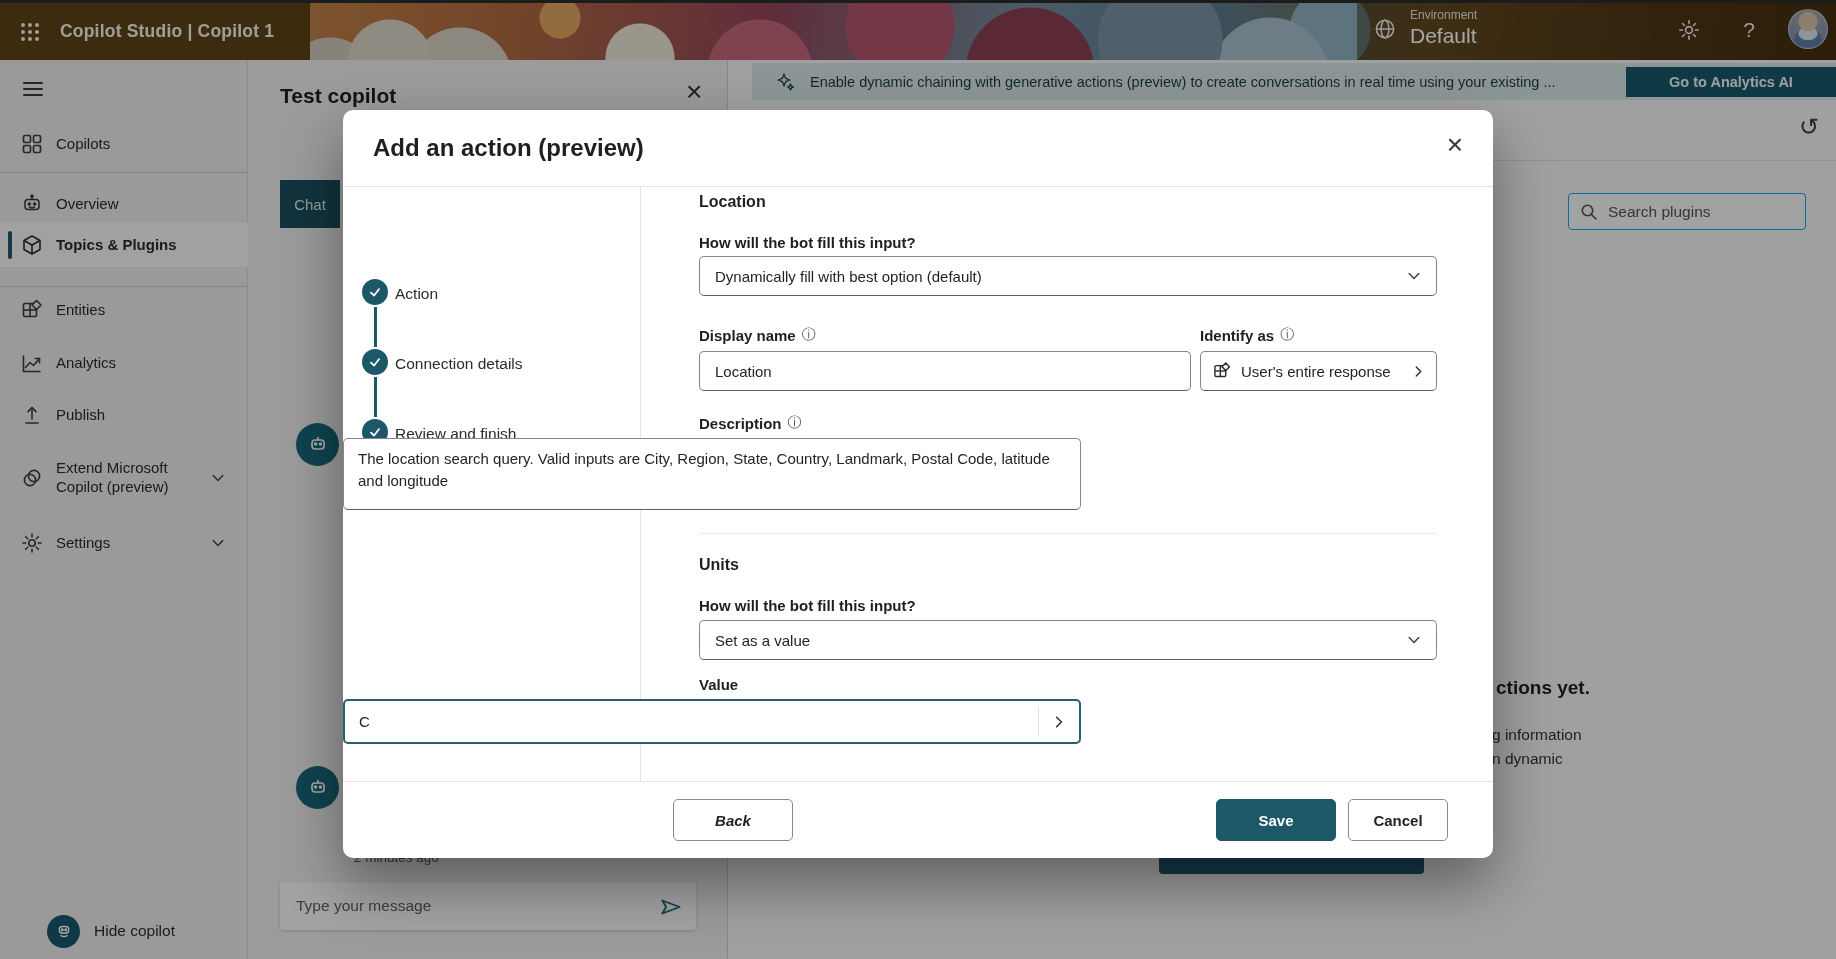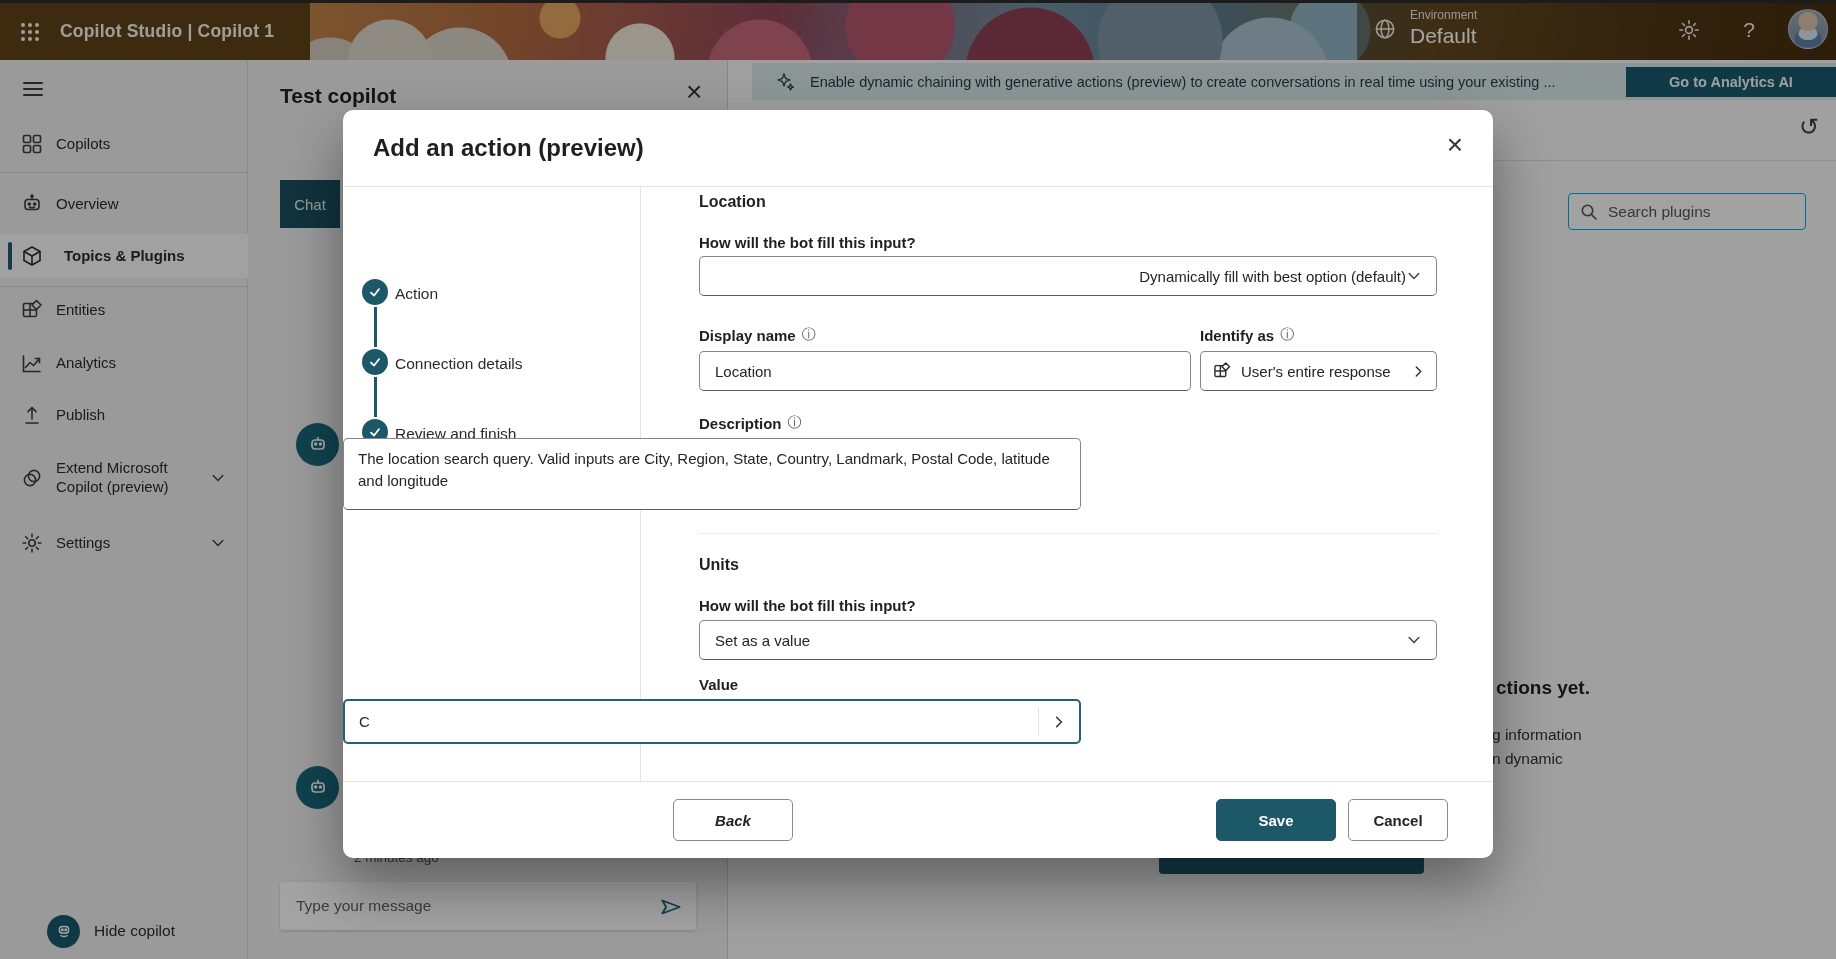--- a/index.html
+++ b/index.html
@@ -236,21 +236,21 @@
           <line x1="12" y1="4.5" x2="12" y2="7.5"></line>
             <circle cx="12" cy="4" r="1" fill="#3d3d3d"></circle>
           <circle cx="9.3" cy="12" r="1" fill="#3d3d3d"></circle>
             <circle cx="14.7" cy="12" r="1" fill="#3d3d3d"></circle>
           <path d="M9.5 15 q2.5 1.6 5 0"></path>
         </svg>
       </span>
       <span class="nlabel">Overview</span>
     </div>
 
-    <div class="nav-item selected" style="top:174px;gap:8px;">
+    <div class="nav-item selected" style="top:163px;">
       <span class="sel-bar"></span>
       <span class="nicon">
         <svg width="24" height="24" viewBox="0 0 24 24" fill="none" stroke="#2b2b2b" stroke-width="1.6" stroke-linejoin="round">
           <path d="M12 3 L20 7.5 V16.5 L12 21 L4 16.5 V7.5 Z"></path>
           <path d="M4 7.5 L12 12 L20 7.5"></path>
             <path d="M12 12 V21"></path>
         </svg>
       </span>
       <span class="nlabel">Topics &amp; Plugins</span>
     </div>
@@ -420,21 +420,21 @@
     </div>
     <div class="step-label" style="top:175px;">Action</div>
     <div class="step-label" style="top:245px;">Connection details</div>
     <div class="step-label" style="top:315px;">Review and finish</div>
 
     <div class="sec-title abs" style="left:356px; top:83px;">Location</div>
 
     <div class="fld-label abs" style="left:356px; top:124px;">
       <span>How will the bot fill this input?</span>
     </div>
-    <div class="ctl dropdown" style="left:356px; top:146px;text-align:right;">
+    <div class="ctl dropdown" style="left:356px; top:146px;">
       <span class="ctl-text">Dynamically fill with best option (default)</span>
       <span class="chev">
         <svg width="16" height="16" viewBox="0 0 20 20" fill="none" stroke="#3d3d3d" stroke-width="1.8" stroke-linecap="round">
             <path d="M4 7 L10 13 L16 7"></path>
           </svg>
       </span>
     </div>
 
     <div class="fld-label abs" style="left:356px; top:216px;">
       <span>Display name</span>

